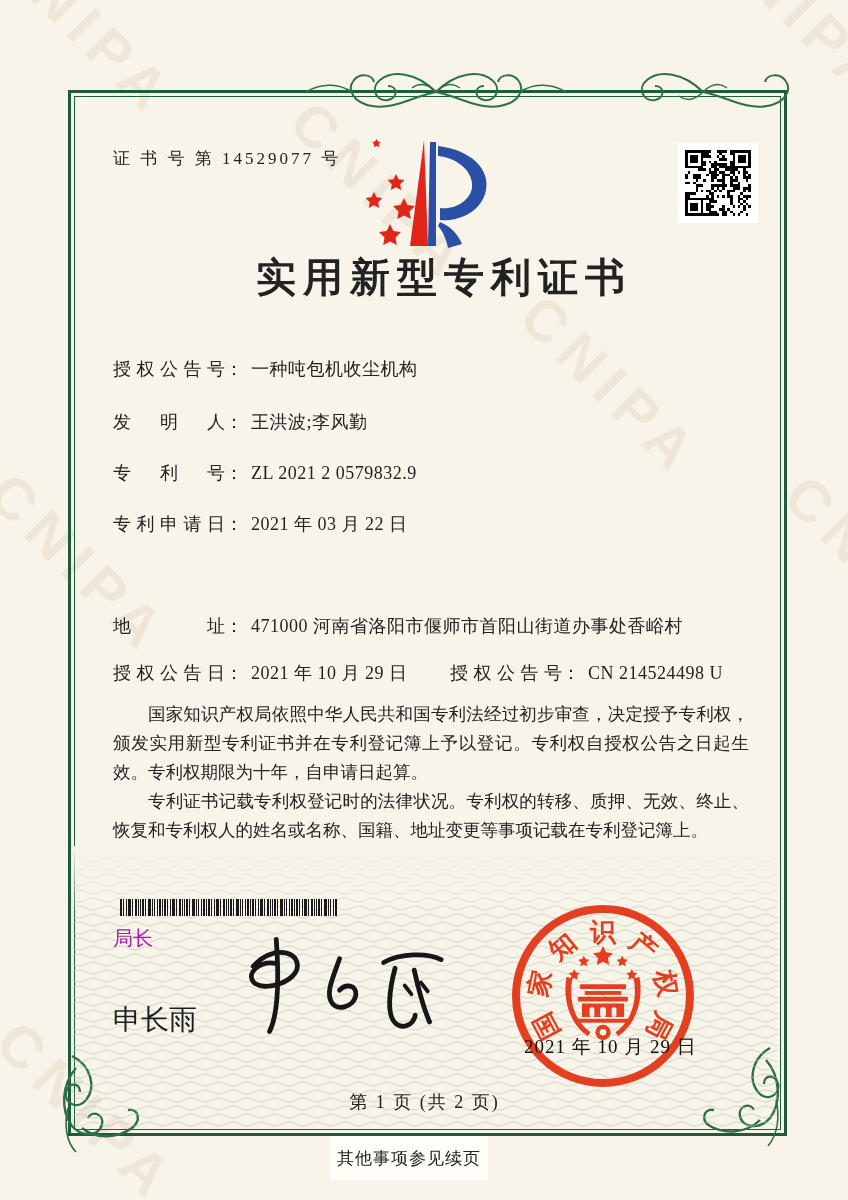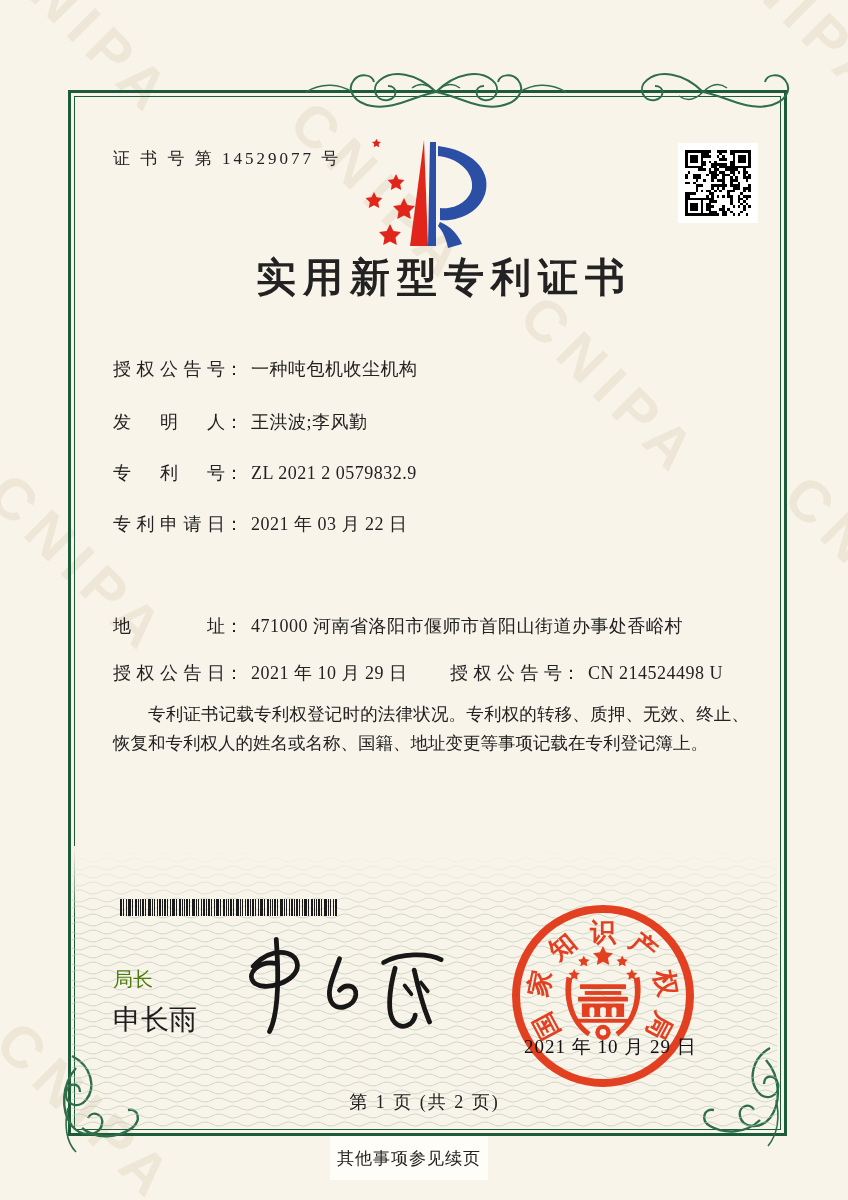--- a/index.html
+++ b/index.html
@@ -41,22 +41,22 @@
   
   .body-text{position:absolute; left:113px; top:700px; width:636px;
     font-size:17.5px; line-height:29px; text-align:justify;}
   .body-text p{margin:0; text-indent:2em;}
   
   .waves-zone{position:absolute; left:72px; top:846px; width:705px; height:282px; overflow:hidden;}
   .waves-fade{position:absolute; left:0; top:0; width:100%; height:70px;
     background:linear-gradient(#f9f4ea, rgba(249,244,234,0));}
   
   .barcode{position:absolute; left:120px; top:899px; width:220px; height:17px;}
-  .officer-title{position:absolute; left:113px; top:966px;
-    font-family:"Liberation Sans","DejaVu Sans",sans-serif; font-size:20px; color:#4d7c0f;}
+  .officer-title{position:absolute; left:113px; top:925px;
+    font-family:"Liberation Sans","DejaVu Sans",sans-serif; font-size:20px; color:#a21caf;}
   .officer-name{position:absolute; left:113px; top:1001px;
     font-family:Liberation Serif, serif; font-size:28px; color:#1d1d1d;}
   .signature{position:absolute; left:222px; top:928px; width:235px; height:115px;}
   
   .seal{position:absolute; left:512px; top:905px; width:182px; height:182px;
     border:8px solid #e23313; border-radius:50%; box-sizing:border-box; opacity:.93;}
   .seal-ring{position:absolute; inset:0; color:#e23313;}
   .seal-emblem{position:absolute; left:50%; top:50%; transform:translate(-50%,-52%);}
   .seal-date{position:absolute; left:524px; top:1034px; width:190px; font-size:19px;
     color:#111; letter-spacing:1px; white-space:nowrap; z-index:5;}
@@ -381,20 +381,21 @@
     <span class="flabel">地址</span><span class="fcolon">：</span><span class="fvalue">471000 河南省洛阳市偃师市首阳山街道办事处香峪村</span>
   </div>
   <div class="frow" style="top:661px;">
     <span class="flabel">授权公告日</span><span class="fcolon">：</span><span class="fvalue">2021 年 10 月 29 日</span>
     <span class="fpair2">
       <span class="flabel">授权公告号</span><span class="fcolon">：</span><span class="fvalue">CN 214524498 U</span>
     </span>
   </div>
 
   <div class="body-text">
+    <p>国家知识产权局依照中华人民共和国专利法经过初步审查，决定授予专利权，颁发实用新型专利证书并在专利登记簿上予以登记。专利权自授权公告之日起生效。专利权期限为十年，自申请日起算。</p>
     <p>专利证书记载专利权登记时的法律状况。专利权的转移、质押、无效、终止、恢复和专利权人的姓名或名称、国籍、地址变更等事项记载在专利登记簿上。</p>
   </div>
 
   <div class="waves-zone">
     <svg id="waves-svg" width="705" height="282">
         <path d="M0 6 q7 4 14 0 q7 -4 14 0 q7 4 14 0 q7 -4 14 0 q7 4 14 0 q7 -4 14 0 q7 4 14 0 q7 -4 14 0 q7 4 14 0 q7 -4 14 0 q7 4 14 0 q7 -4 14 0 q7 4 14 0 q7 -4 14 0 q7 4 14 0 q7 -4 14 0 q7 4 14 0 q7 -4 14 0 q7 4 14 0 q7 -4 14 0 q7 4 14 0 q7 -4 14 0 q7 4 14 0 q7 -4 14 0 q7 4 14 0 q7 -4 14 0 q7 4 14 0 q7 -4 14 0 q7 4 14 0 q7 -4 14 0 q7 4 14 0 q7 -4 14 0 q7 4 14 0 q7 -4 14 0 q7 4 14 0 q7 -4 14 0 q7 4 14 0 q7 -4 14 0 q7 4 14 0 q7 -4 14 0 q7 4 14 0 q7 -4 14 0 q7 4 14 0 q7 -4 14 0 q7 4 14 0 q7 -4 14 0 q7 4 14 0 q7 -4 14 0 q7 4 14 0 q7 -4 14 0 q7 4 14 0 q7 -4 14 0" fill="none" stroke="#b5c9b3" stroke-width="1" opacity="0.65"></path>
         <path d="M0 14 q7 -4 14 0 q7 4 14 0 q7 -4 14 0 q7 4 14 0 q7 -4 14 0 q7 4 14 0 q7 -4 14 0 q7 4 14 0 q7 -4 14 0 q7 4 14 0 q7 -4 14 0 q7 4 14 0 q7 -4 14 0 q7 4 14 0 q7 -4 14 0 q7 4 14 0 q7 -4 14 0 q7 4 14 0 q7 -4 14 0 q7 4 14 0 q7 -4 14 0 q7 4 14 0 q7 -4 14 0 q7 4 14 0 q7 -4 14 0 q7 4 14 0 q7 -4 14 0 q7 4 14 0 q7 -4 14 0 q7 4 14 0 q7 -4 14 0 q7 4 14 0 q7 -4 14 0 q7 4 14 0 q7 -4 14 0 q7 4 14 0 q7 -4 14 0 q7 4 14 0 q7 -4 14 0 q7 4 14 0 q7 -4 14 0 q7 4 14 0 q7 -4 14 0 q7 4 14 0 q7 -4 14 0 q7 4 14 0 q7 -4 14 0 q7 4 14 0 q7 -4 14 0 q7 4 14 0 q7 -4 14 0 q7 4 14 0" fill="none" stroke="#b5c9b3" stroke-width="1" opacity="0.65"></path>
         <path d="M0 22 q7 4 14 0 q7 -4 14 0 q7 4 14 0 q7 -4 14 0 q7 4 14 0 q7 -4 14 0 q7 4 14 0 q7 -4 14 0 q7 4 14 0 q7 -4 14 0 q7 4 14 0 q7 -4 14 0 q7 4 14 0 q7 -4 14 0 q7 4 14 0 q7 -4 14 0 q7 4 14 0 q7 -4 14 0 q7 4 14 0 q7 -4 14 0 q7 4 14 0 q7 -4 14 0 q7 4 14 0 q7 -4 14 0 q7 4 14 0 q7 -4 14 0 q7 4 14 0 q7 -4 14 0 q7 4 14 0 q7 -4 14 0 q7 4 14 0 q7 -4 14 0 q7 4 14 0 q7 -4 14 0 q7 4 14 0 q7 -4 14 0 q7 4 14 0 q7 -4 14 0 q7 4 14 0 q7 -4 14 0 q7 4 14 0 q7 -4 14 0 q7 4 14 0 q7 -4 14 0 q7 4 14 0 q7 -4 14 0 q7 4 14 0 q7 -4 14 0 q7 4 14 0 q7 -4 14 0 q7 4 14 0 q7 -4 14 0" fill="none" stroke="#b5c9b3" stroke-width="1" opacity="0.65"></path>
         <path d="M0 30 q7 -4 14 0 q7 4 14 0 q7 -4 14 0 q7 4 14 0 q7 -4 14 0 q7 4 14 0 q7 -4 14 0 q7 4 14 0 q7 -4 14 0 q7 4 14 0 q7 -4 14 0 q7 4 14 0 q7 -4 14 0 q7 4 14 0 q7 -4 14 0 q7 4 14 0 q7 -4 14 0 q7 4 14 0 q7 -4 14 0 q7 4 14 0 q7 -4 14 0 q7 4 14 0 q7 -4 14 0 q7 4 14 0 q7 -4 14 0 q7 4 14 0 q7 -4 14 0 q7 4 14 0 q7 -4 14 0 q7 4 14 0 q7 -4 14 0 q7 4 14 0 q7 -4 14 0 q7 4 14 0 q7 -4 14 0 q7 4 14 0 q7 -4 14 0 q7 4 14 0 q7 -4 14 0 q7 4 14 0 q7 -4 14 0 q7 4 14 0 q7 -4 14 0 q7 4 14 0 q7 -4 14 0 q7 4 14 0 q7 -4 14 0 q7 4 14 0 q7 -4 14 0 q7 4 14 0 q7 -4 14 0 q7 4 14 0" fill="none" stroke="#b5c9b3" stroke-width="1" opacity="0.65"></path>
         <path d="M0 38 q7 4 14 0 q7 -4 14 0 q7 4 14 0 q7 -4 14 0 q7 4 14 0 q7 -4 14 0 q7 4 14 0 q7 -4 14 0 q7 4 14 0 q7 -4 14 0 q7 4 14 0 q7 -4 14 0 q7 4 14 0 q7 -4 14 0 q7 4 14 0 q7 -4 14 0 q7 4 14 0 q7 -4 14 0 q7 4 14 0 q7 -4 14 0 q7 4 14 0 q7 -4 14 0 q7 4 14 0 q7 -4 14 0 q7 4 14 0 q7 -4 14 0 q7 4 14 0 q7 -4 14 0 q7 4 14 0 q7 -4 14 0 q7 4 14 0 q7 -4 14 0 q7 4 14 0 q7 -4 14 0 q7 4 14 0 q7 -4 14 0 q7 4 14 0 q7 -4 14 0 q7 4 14 0 q7 -4 14 0 q7 4 14 0 q7 -4 14 0 q7 4 14 0 q7 -4 14 0 q7 4 14 0 q7 -4 14 0 q7 4 14 0 q7 -4 14 0 q7 4 14 0 q7 -4 14 0 q7 4 14 0 q7 -4 14 0" fill="none" stroke="#b5c9b3" stroke-width="1" opacity="0.65"></path>

